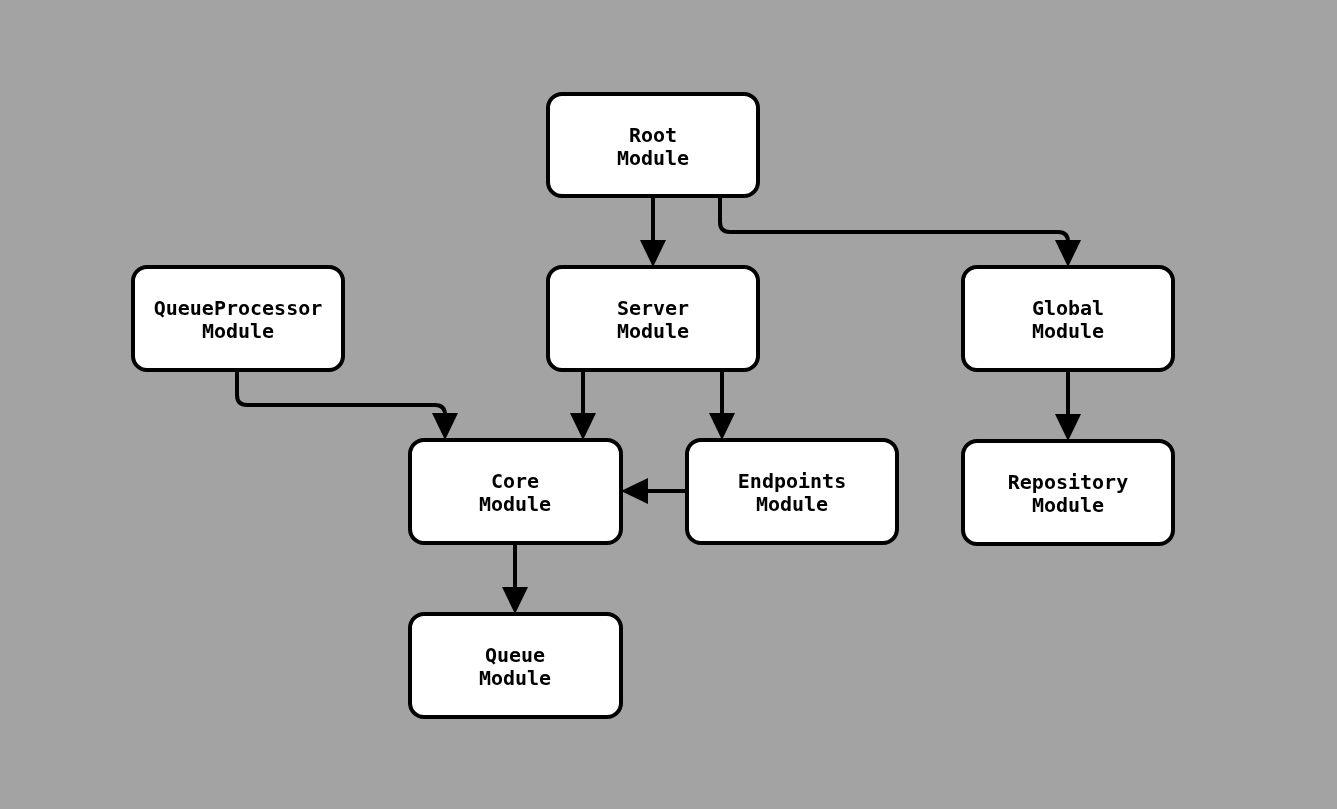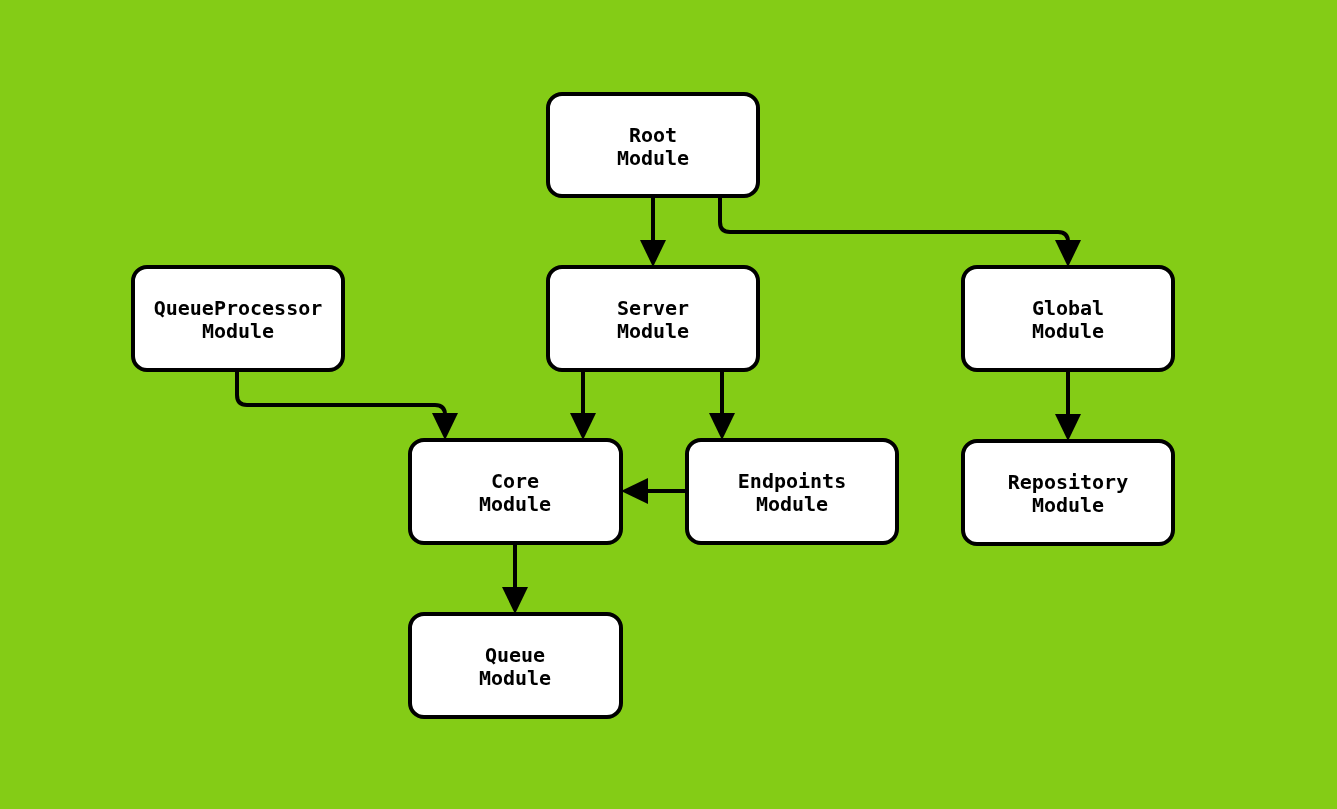--- a/index.html
+++ b/index.html
@@ -5,21 +5,21 @@
 <style>
   html, body {
     margin: 0;
     padding: 0;
     background: #ffffff;
   }
   #canvas {
     position: relative;
     width: 1337px;
     height: 809px;
-    background: #84cc16;
+    background: #a3a3a3;
     overflow: hidden;
     font-family: "DejaVu Sans Mono", "Liberation Mono", monospace;
   }
   #diagram-svg {
     position: absolute;
     top: 0;
     left: 0;
     width: 1337px;
     height: 809px;
   }

